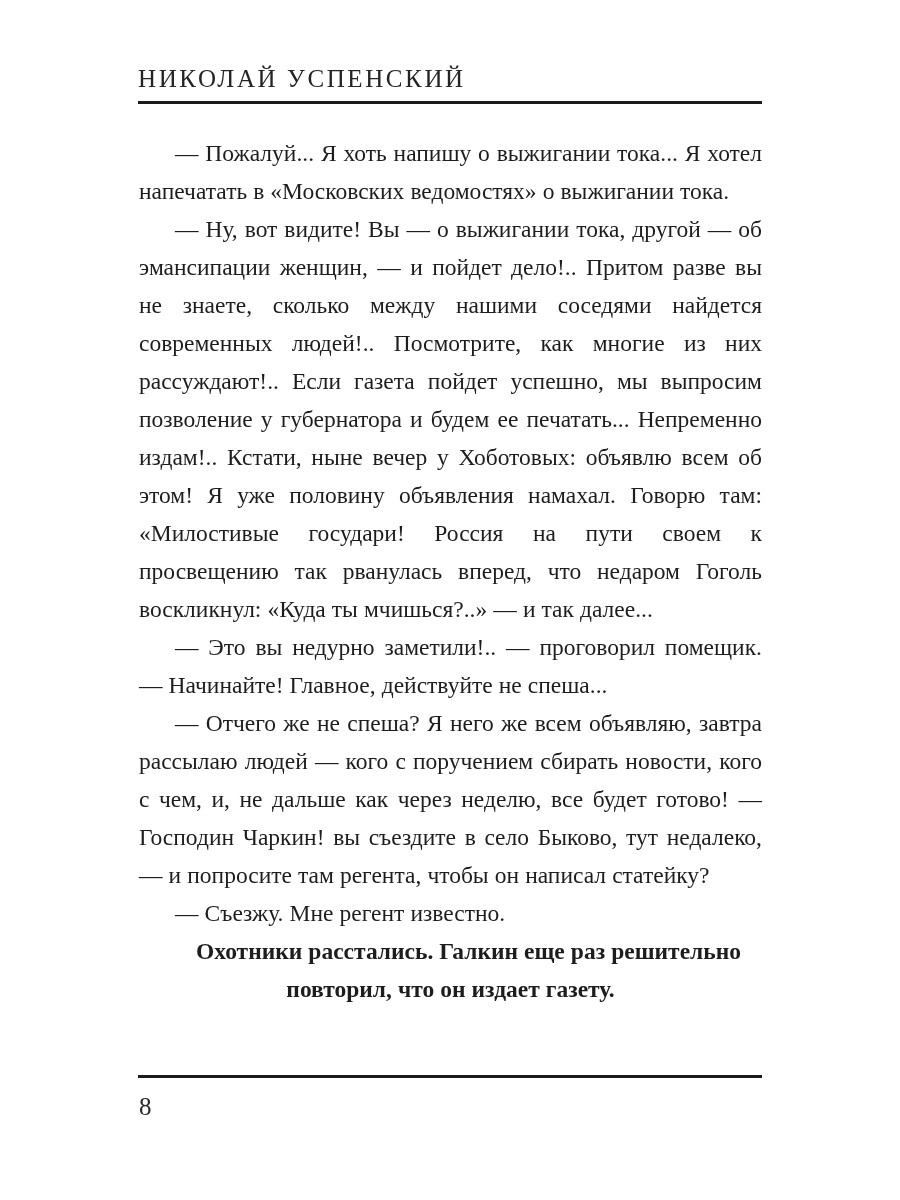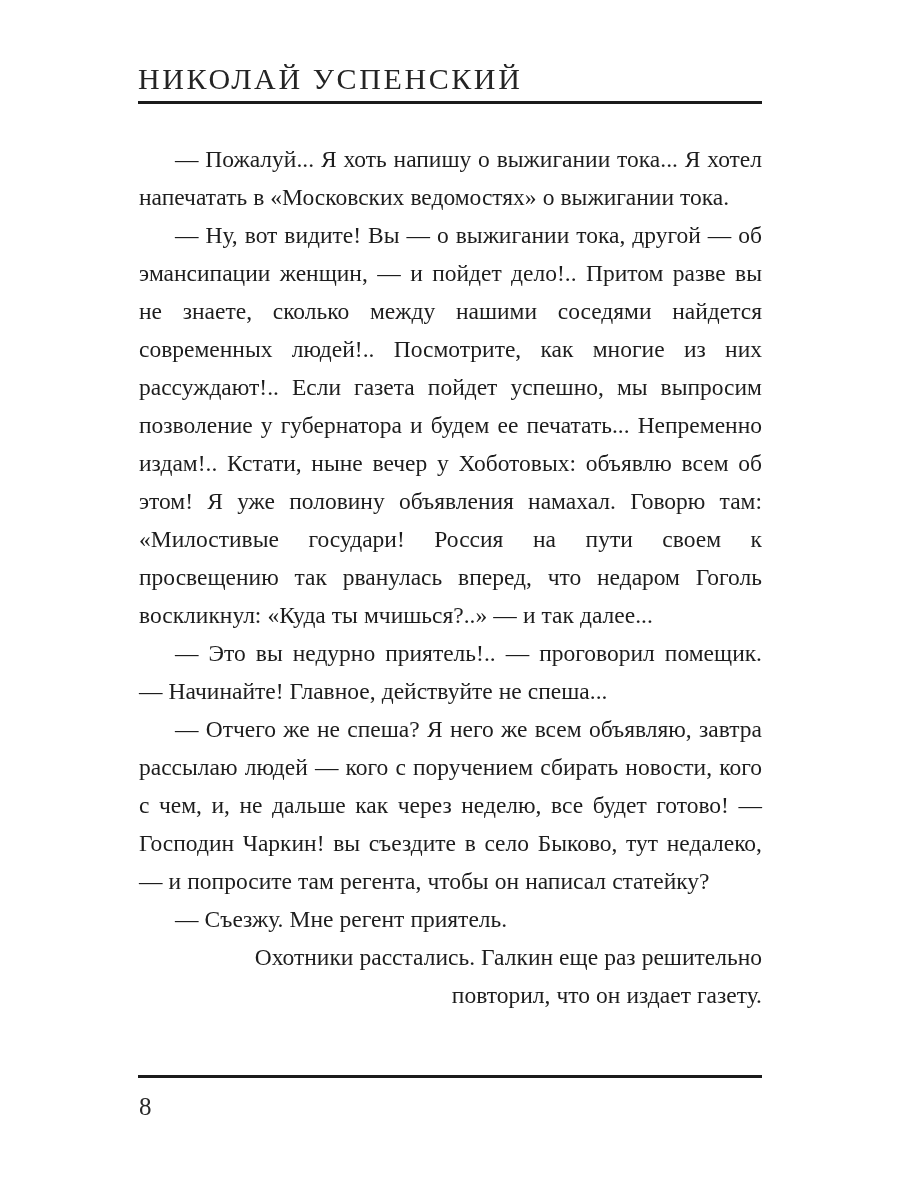--- a/index.html
+++ b/index.html
@@ -25,21 +25,21 @@
   
   .running-head {
     position: absolute;
     left: 138px;
     top: 62px;
     width: 624px;
   }
 
   .running-head-title {
     font-family: "Liberation Serif", "DejaVu Serif", serif;
-    font-size: 30px;
+    font-size: 25px;
     line-height: 34px;
     letter-spacing: 2.6px;
     color: #242424;
     text-transform: uppercase;
     white-space: nowrap;
     font-weight: 400;
   }
 
   .rule {
     position: absolute;
@@ -49,36 +49,36 @@
     background: #1b1b1b;
   }
 
   .rule-top { top: 101px; }
   .rule-bottom { top: 1075px; }
 
   
   .textblock {
     position: absolute;
     left: 139px;
-    top: 140px;
+    top: 134px;
     width: 623px;
   }
 
   .textblock p {
     margin: 0;
     font-size: 23.5px;
     line-height: 38px;
     text-align: justify;
     text-indent: 36px;
     color: #1d1d1d;
     word-spacing: 0.2px;
     hyphens: manual;
   }
 
-  .textblock p:last-child { text-align: right; }
+  .textblock p:last-child { text-align: center; font-weight: bold; }
 
   
   .folio {
     position: absolute;
     left: 139px;
     top: 1092px;
     font-size: 25px;
     line-height: 30px;
     color: #2a2a2a;
   }
@@ -90,23 +90,23 @@
 
   <div class="running-head">
     <div class="running-head-title">НИКОЛАЙ УСПЕНСКИЙ</div>
   </div>
 
   <div class="rule rule-top"></div>
 
   <div class="textblock">
     <p>— Пожалуй... Я хоть напишу о выжигании тока... Я хотел напечатать в «Московских ведомостях» о выжигании тока.</p>
     <p>— Ну, вот видите! Вы — о выжигании тока, другой — об эмансипации женщин, — и пойдет дело!.. Притом разве вы не знаете, сколько между нашими соседями найдется современных людей!.. Посмотрите, как многие из них рассуждают!.. Если газета пойдет успешно, мы выпросим позволение у губернатора и будем ее печатать... Непременно издам!.. Кстати, ныне вечер у Хоботовых: объявлю всем об этом! Я уже половину объявления намахал. Говорю там: «Милостивые государи! Россия на пути своем к просвещению так рванулась вперед, что недаром Гоголь воскликнул: «Куда ты мчишься?..» — и так далее...</p>
-    <p>— Это вы недурно приятель!.. — проговорил помещик. — Начинайте! Главное, действуйте не спеша...</p>
+    <p>— Это вы недурно заметили!.. — проговорил помещик. — Начинайте! Главное, действуйте не спеша...</p>
     <p>— Отчего же не спеша? Я него же всем объявляю, завтра рассылаю людей — кого с поручением сбирать новости, кого с чем, и, не дальше как через неделю, все будет готово! — Господин Чаркин! вы съездите в село Быково, тут недалеко, — и попросите там регента, чтобы он написал статейку?</p>
-    <p>— Съезжу. Мне регент приятель.</p>
+    <p>— Съезжу. Мне регент известно.</p>
     <p>Охотники расстались. Галкин еще раз решительно повторил, что он издает газету.</p>
   </div>
 
   <div class="rule rule-bottom"></div>
 
   <div class="folio">8</div>
 
 </div>
 
 </body></html>

